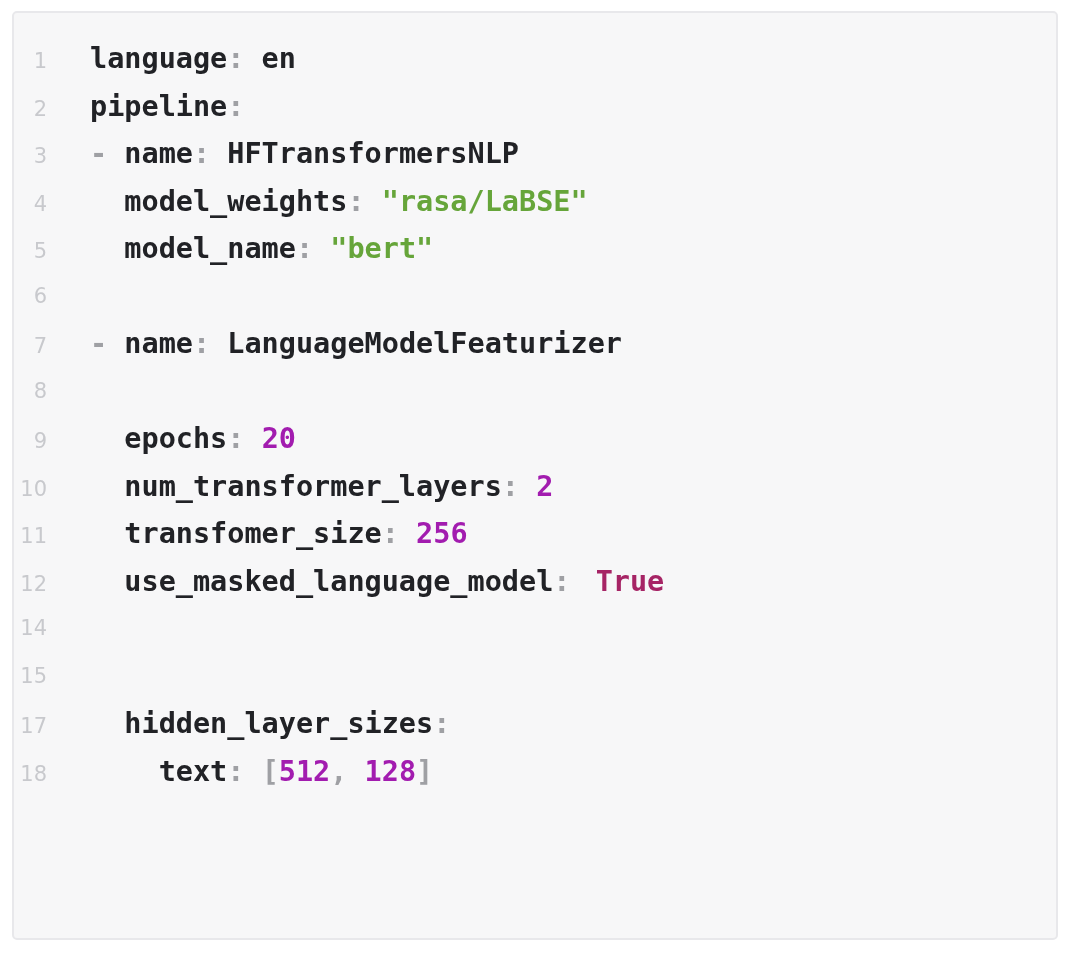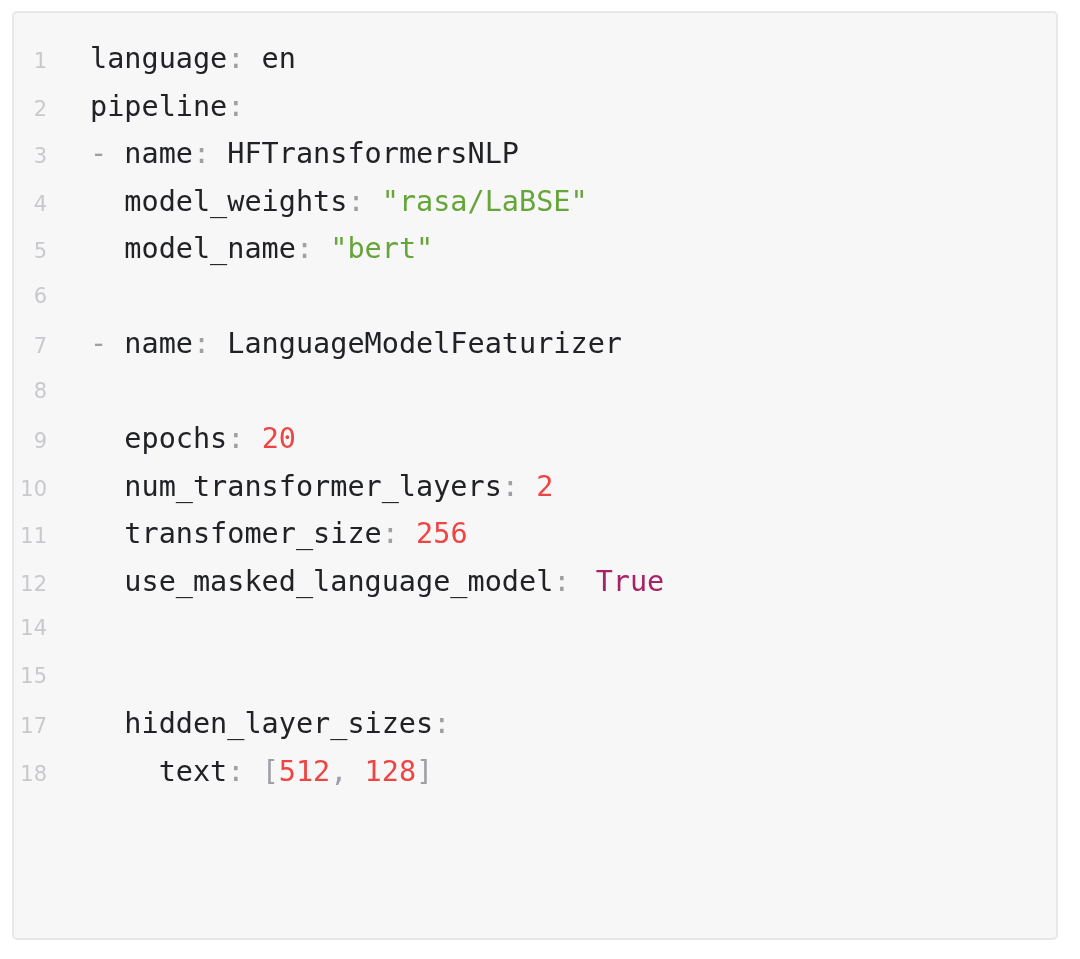--- a/index.html
+++ b/index.html
@@ -36,26 +36,27 @@
     font-size: 21px;
     color: #c8c9cd;
     user-select: none;
   }
   .code {
     margin-left: 43px;
     white-space: pre;
     font-family: "DejaVu Sans Mono", "Liberation Mono", monospace;
     font-size: 28.5px;
     color: #212226;
+    font-weight: bold;
   }
   .tok-key   { color: #212226; }
   .tok-plain { color: #212226; }
   .tok-punc  { color: #9fa0a4; }
   .tok-str   { color: #66a53a; }
-  .tok-num   { color: #ef4444; }
+  .tok-num   { color: #a21caf; }
   .tok-bool  { color: #a62465; margin-left: 8px; }
 </style>
 </head>
 <body>
 
 <div class="code-block">
   <div id="code-lines">
       <div class="line">
         <span class="ln">1</span>
         <span class="code"><span class="tok-key">language</span><span class="tok-punc">:</span><span class="tok-plain"> en</span></span>

